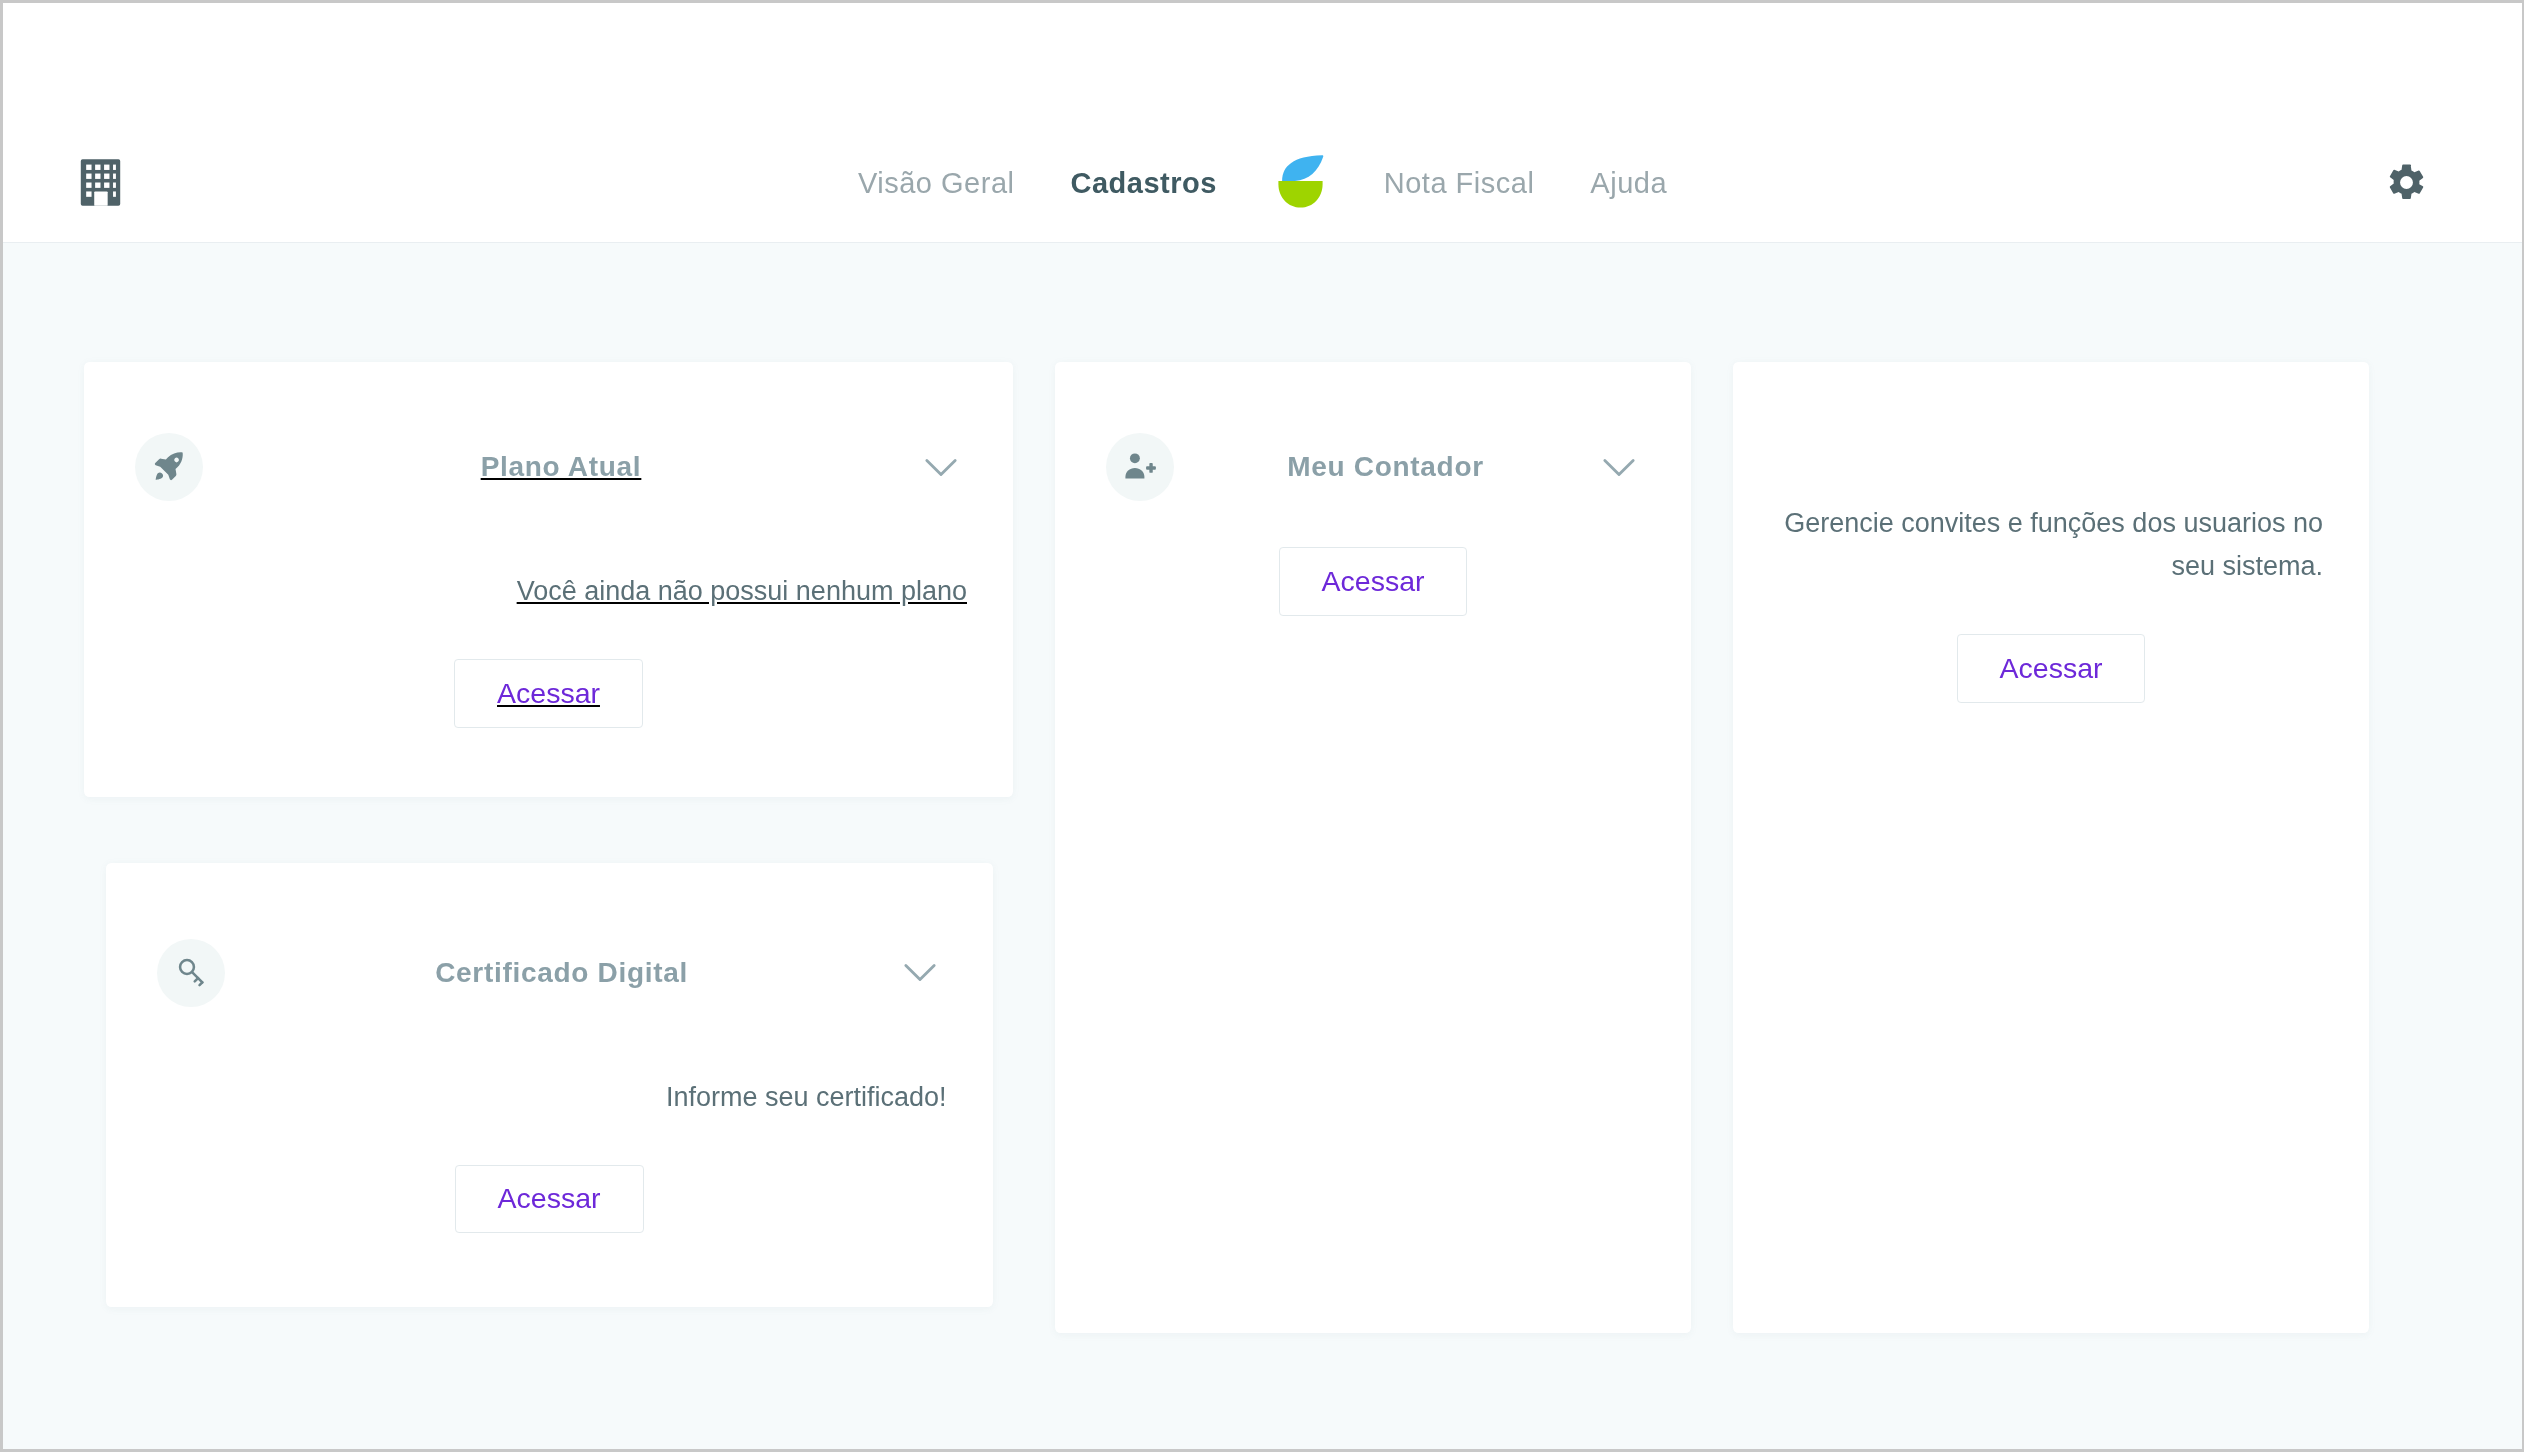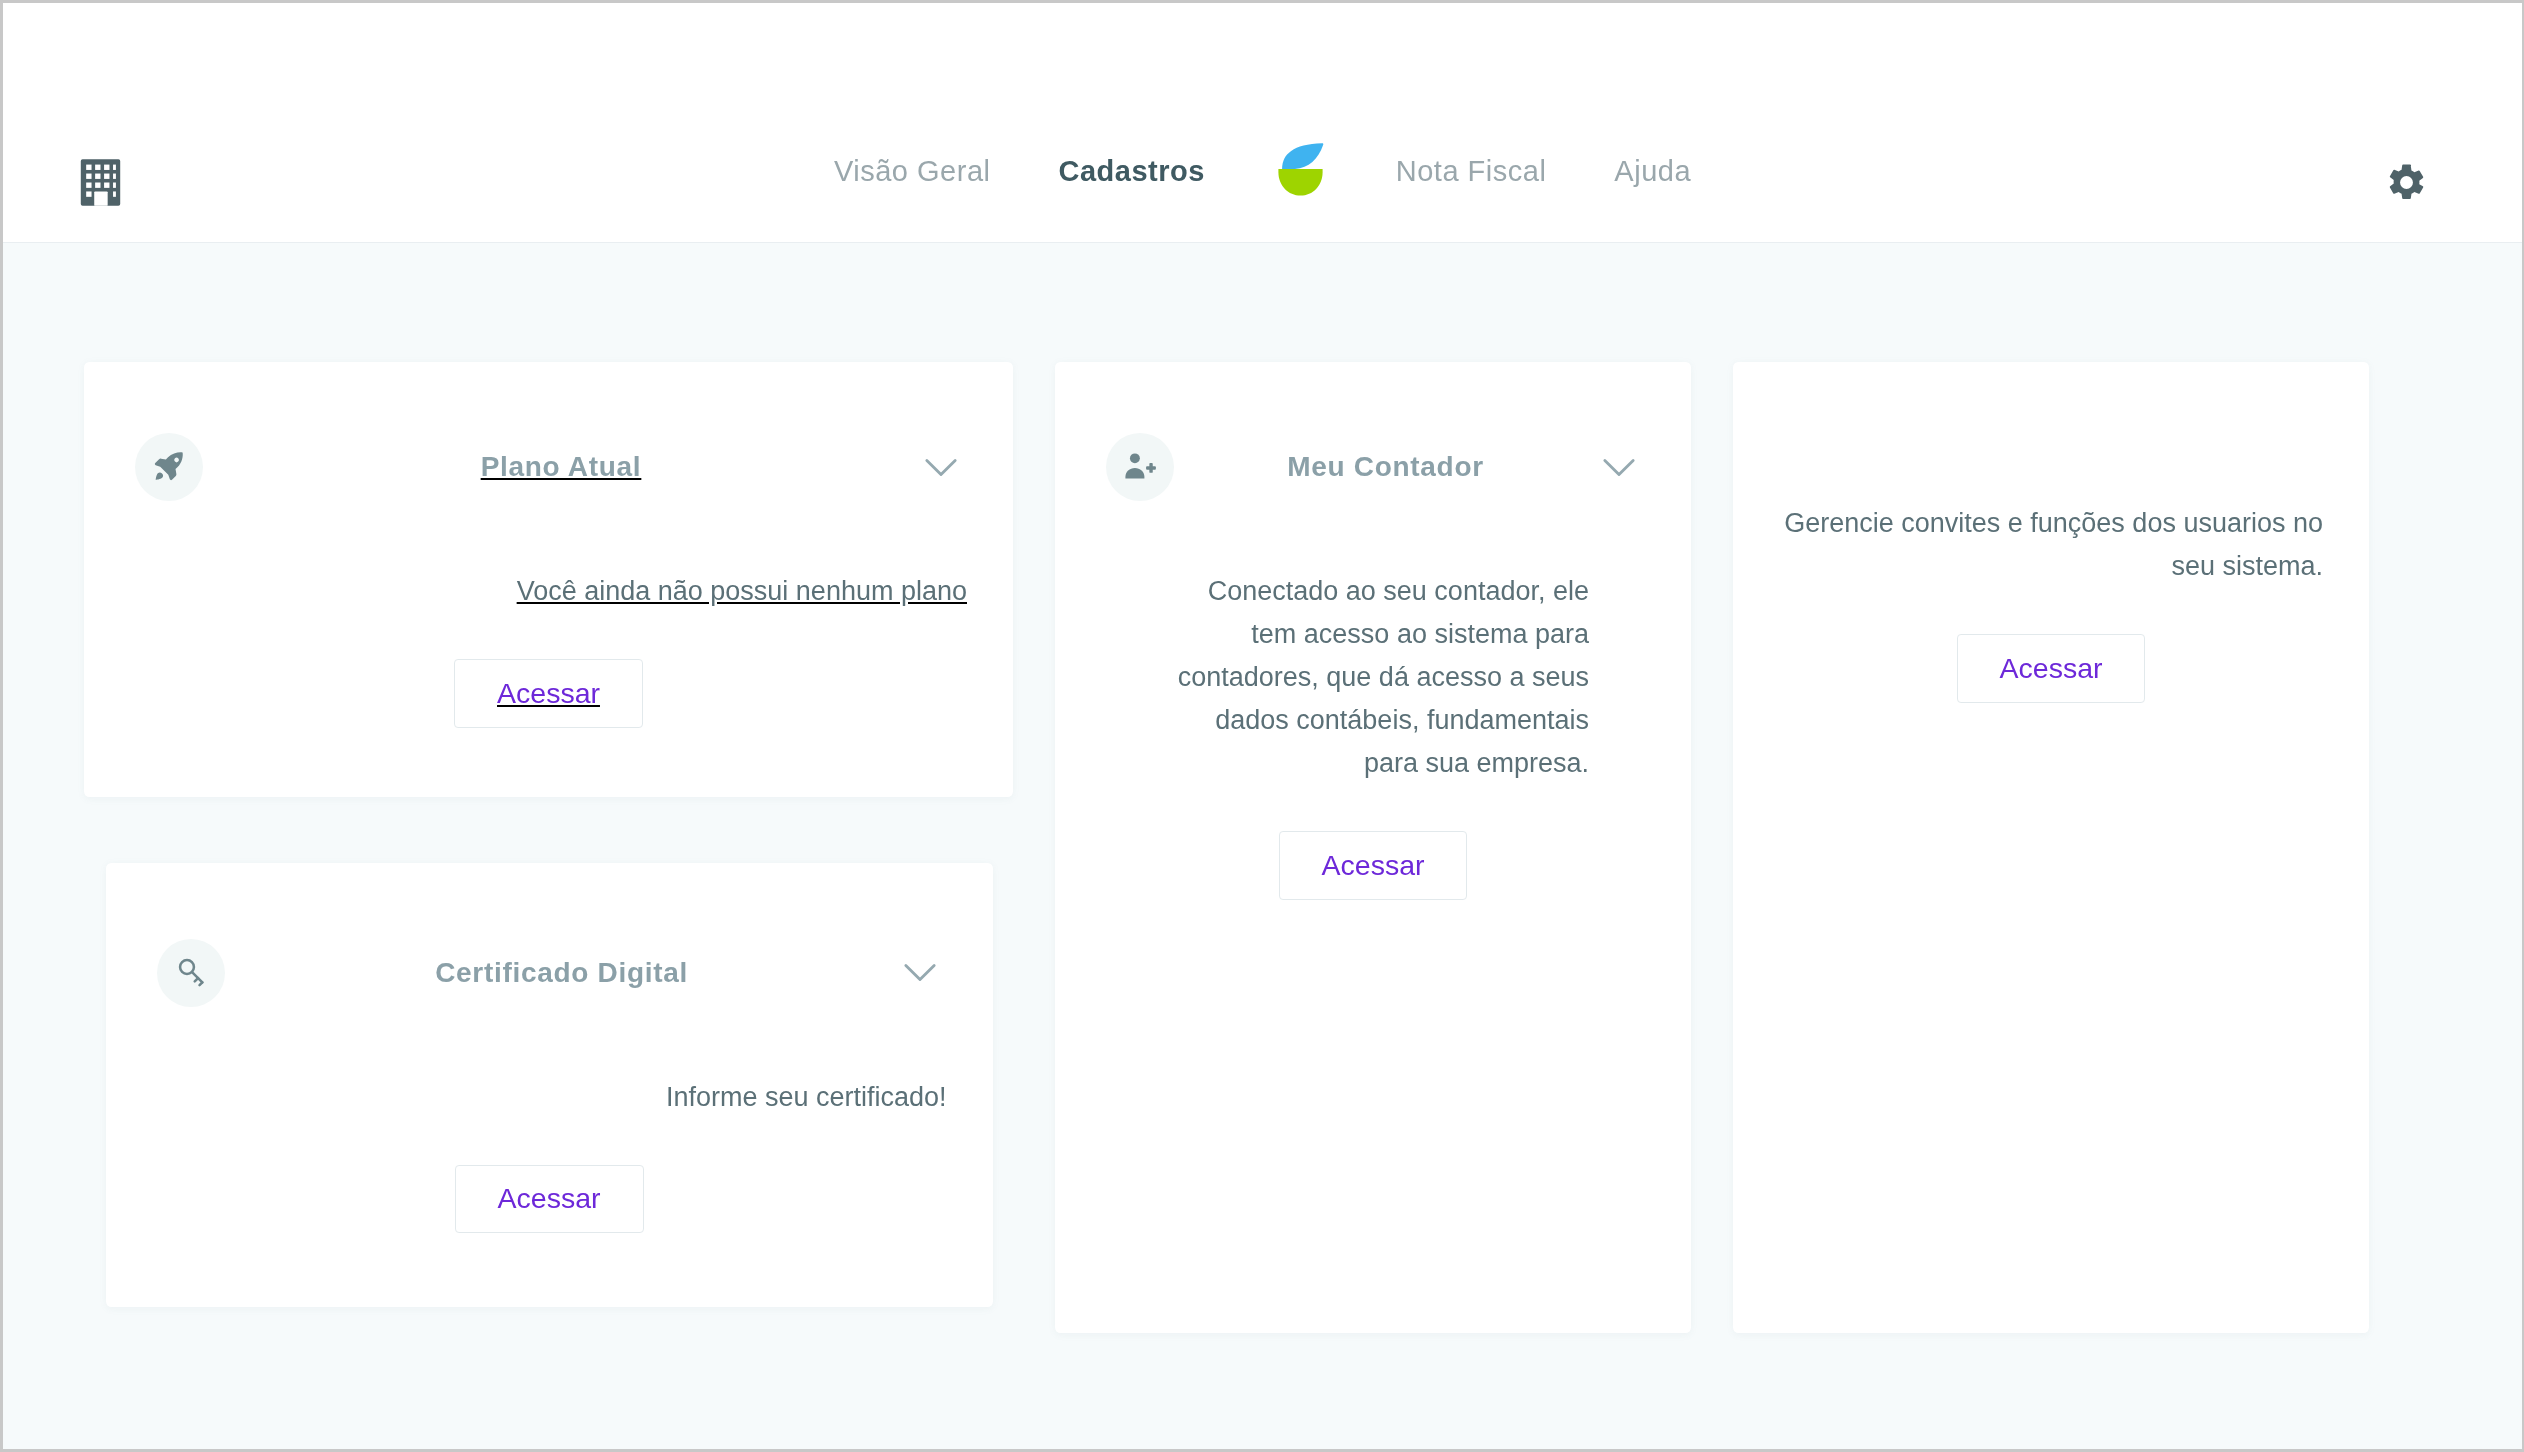--- a/index.html
+++ b/index.html
@@ -59,25 +59,25 @@
     display: flex;
     align-items: center;
     justify-content: center;
     cursor: pointer;
   }
 
   .nav {
     position: absolute;
     left: 0;
     right: 0;
-    top: 139px;
-    display: flex;
-    align-items: center;
-    justify-content: center;
-    gap: 16px;
+    top: 151px;
+    display: flex;
+    align-items: center;
+    justify-content: center;
+    gap: 4px;
   }
 
   .nav-item {
     font-size: 29px;
     letter-spacing: 0.5px;
     color: #9aa7ac;
     padding: 0 26px;
     white-space: nowrap;
     cursor: pointer;
     line-height: 56px;
@@ -343,21 +343,20 @@
               </span>
             </div>
             <div class="card-title">Meu Contador</div>
             <div class="chevron">
               <svg width="34" height="23" viewBox="0 0 24 16" xmlns="http://www.w3.org/2000/svg">
                 <path d="M2 3 L12 13 L22 3" fill="none" stroke="#95a9b0" stroke-width="2" stroke-linecap="round" stroke-linejoin="round"></path>
               </svg>
             </div>
           </div>
           <div class="card-body">
-            <div class="card-text narrow">Conectado ao seu contador, ele tem acesso ao sistema para contadores, que dá acesso a seus dados contábeis, fundamentais para sua empresa.</div>
             <div class="btn-wrap">
               <button class="btn">Acessar</button>
             </div>
           </div>
         </div>
       </div>
 
       <div class="col col-3">
         <div class="card card-tall">
           <div class="card-body">

